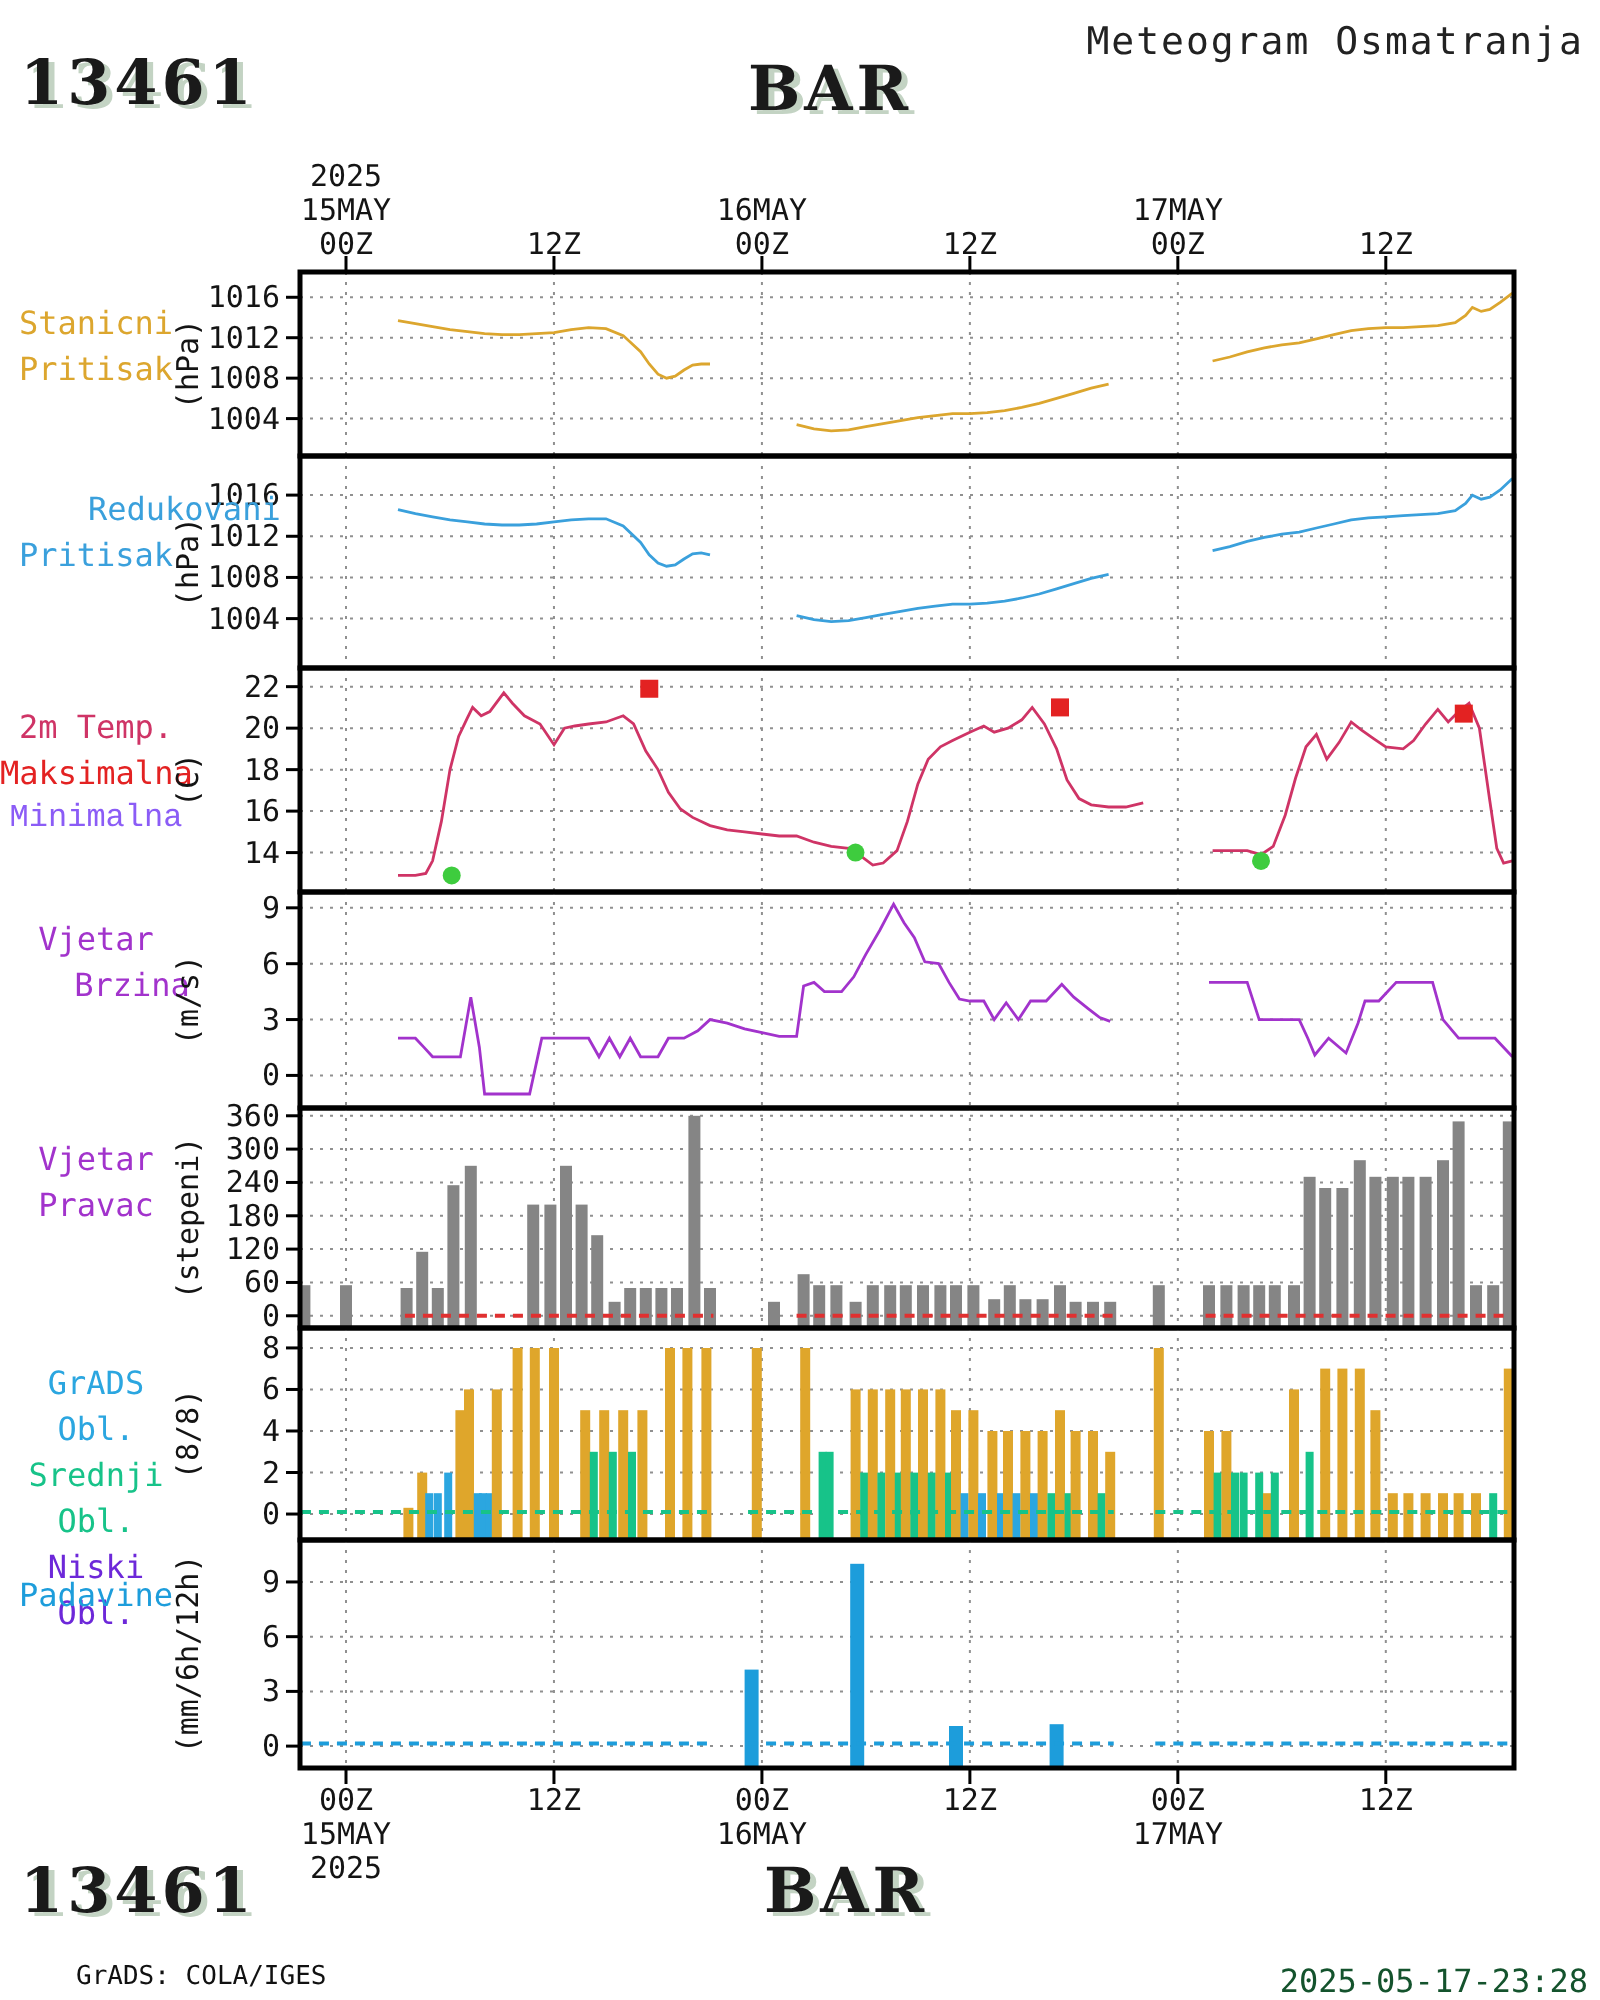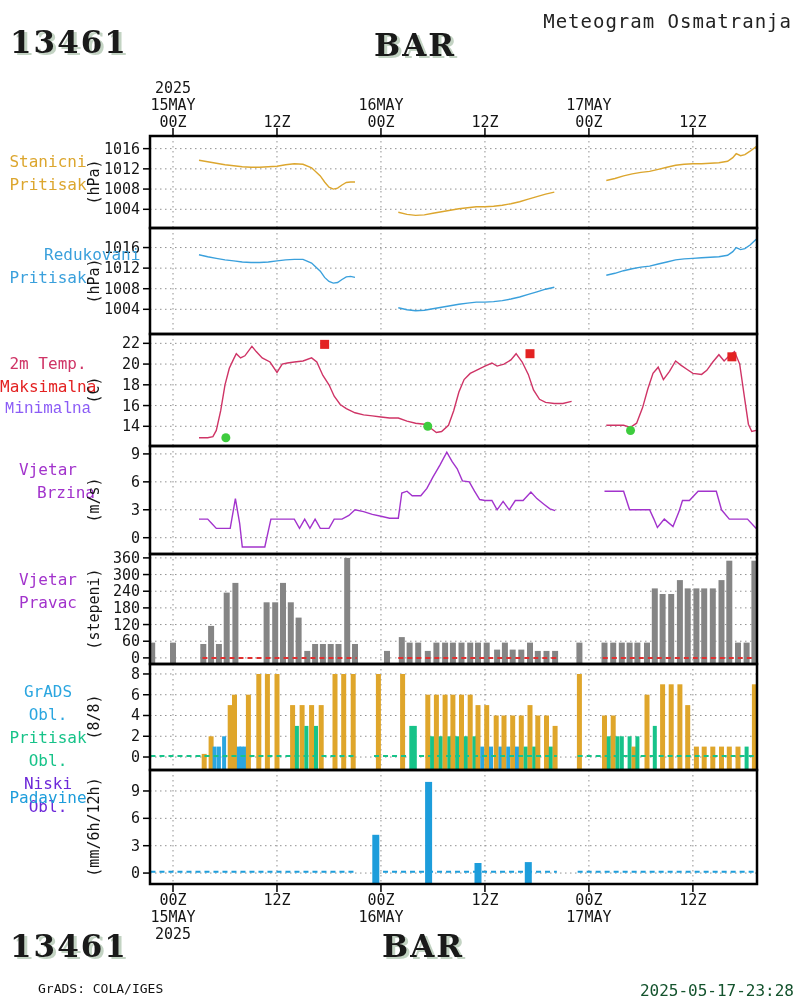--- a/index.html
+++ b/index.html
@@ -443,21 +443,21 @@
         <div style="color: rgb(162, 51, 204); padding-left: 36px;">Brzina</div>
       </div>
       <div class="unit" style="top: 500px;">(m/s)</div>
       <div class="plabel" style="top: 568px;">
         <div style="color: rgb(162, 51, 204);">Vjetar</div>
         <div style="color: rgb(162, 51, 204);">Pravac</div>
       </div>
       <div class="unit" style="top: 609px;">(stepeni)</div>
       <div class="plabel" style="top: 680px;">
         <div style="color: rgb(43, 166, 224);">GrADS Obl.</div>
-        <div style="color: rgb(23, 195, 137);">Pritisak Obl.</div>
+        <div style="color: rgb(23, 195, 137);">Srednji Obl.</div>
         <div style="color: #6d28d9;">Niski Obl.</div>
       </div>
       <div class="unit" style="top: 717px;">(8/8)</div>
       <div class="plabel" style="top: 786px;">
         <div style="color: rgb(29, 157, 219);">Padavine</div>
       </div>
       <div class="unit" style="top: 827px;">(mm/6h/12h)</div>
     </div>
 
   <div class="big-label bottom-left">13461</div>

